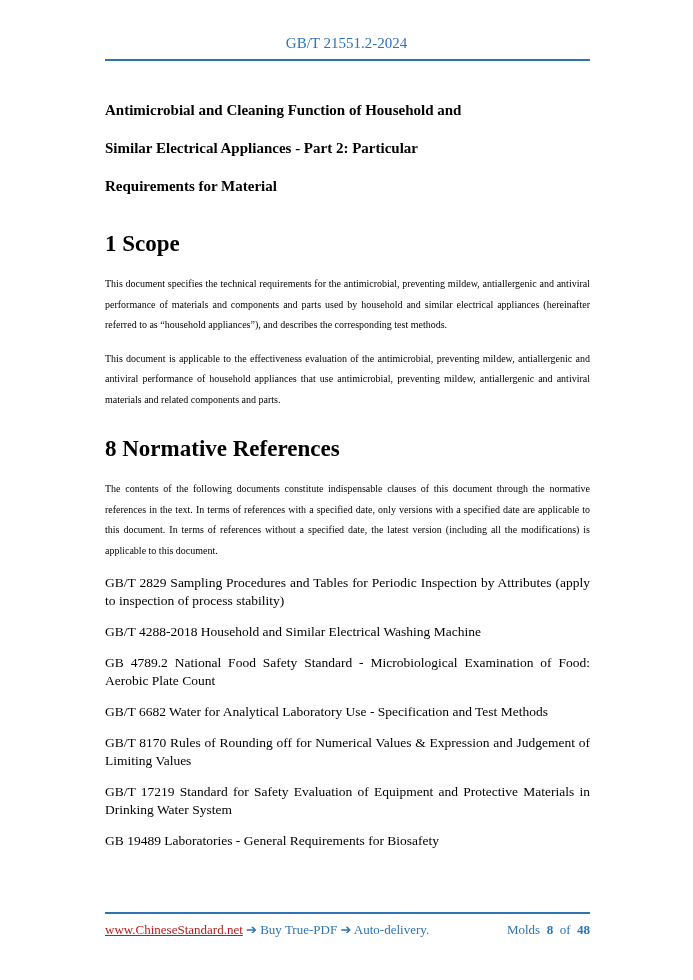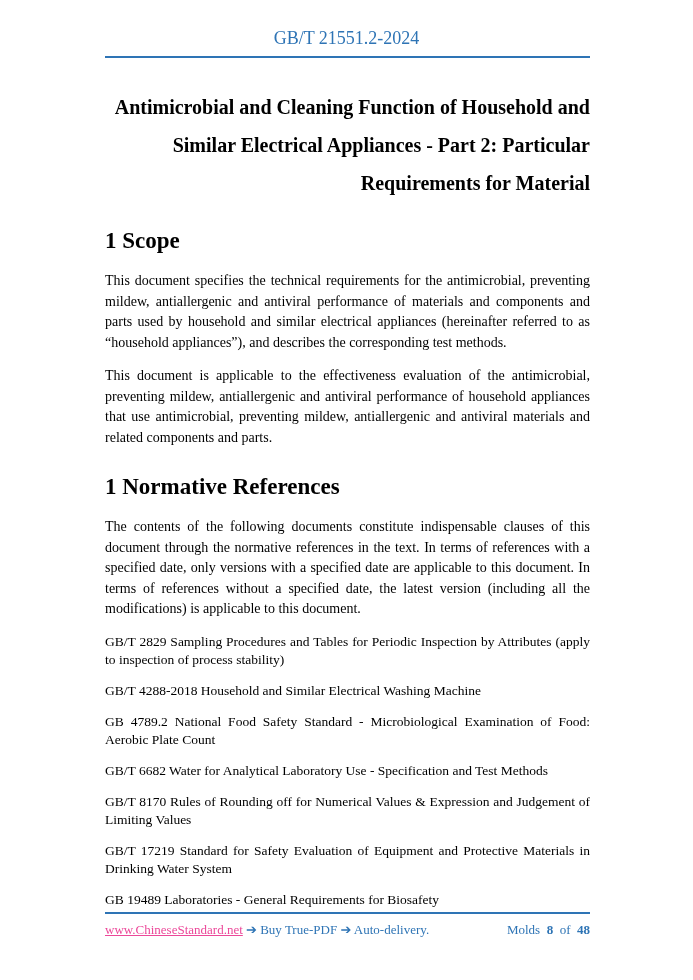--- a/index.html
+++ b/index.html
@@ -14,45 +14,46 @@
     margin: 0 auto;
     background: #ffffff;
     font-family: "Liberation Serif", serif;
     color: #000000;
     overflow: hidden;
     box-sizing: border-box;
   }
   .header {
     text-align: center;
     color: #2E74B5;
-    font-size: 18px;
+    font-size: 15px;
     padding-top: 28px;
+    margin-top: 7px;
   }
   .header-rule {
     border: none;
     border-top: 2px solid #2E74B5;
     margin: 7px 103px 0 105px;
   }
   .content {
     padding: 0 103px 0 105px;
   }
   .doc-title {
     margin-top: 30px;
-    text-align: right;
+    text-align: left;
     font-weight: bold;
-    font-size: 20px;
+    font-size: 15px;
     line-height: 38px;
   }
   .section-heading {
     font-weight: bold;
     font-size: 23px;
     margin: 26px 0 0 0;
   }
   .para {
-    font-size: 14px;
+    font-size: 10px;
     line-height: 20.5px;
     text-align: justify;
     margin: 13px 0 0 0;
   }
   .para.first-after-heading {
     margin-top: 17px;
   }
   .ref {
     font-size: 13.5px;
     line-height: 18px;
@@ -66,21 +67,21 @@
     bottom: 42px;
     border-top: 2px solid #2E74B5;
     padding-top: 8px;
     display: flex;
     justify-content: space-between;
     align-items: baseline;
     color: #2E74B5;
     font-size: 13px;
   }
   .footer-left a {
-    color: #ec4899;
+    color: #b91c1c;
     text-decoration: underline;
     cursor: pointer;
   }
   .footer-left .tagline {
     text-decoration: none;
     text-align: center;
   }
   .footer-right {
     white-space: nowrap;
   }
@@ -101,21 +102,21 @@
     <div class="doc-title">
       <div>Antimicrobial and Cleaning Function of Household and</div>
       <div>Similar Electrical Appliances - Part 2: Particular</div>
       <div>Requirements for Material</div>
     </div>
 
     <div class="section-heading">1 Scope</div>
     <p class="para first-after-heading">This document specifies the technical requirements for the antimicrobial, preventing mildew, antiallergenic and antiviral performance of materials and components and parts used by household and similar electrical appliances (hereinafter referred to as “household appliances”), and describes the corresponding test methods.</p>
     <p class="para">This document is applicable to the effectiveness evaluation of the antimicrobial, preventing mildew, antiallergenic and antiviral performance of household appliances that use antimicrobial, preventing mildew, antiallergenic and antiviral materials and related components and parts.</p>
 
-    <div class="section-heading">1 Normative References</div>
+    <div class="section-heading">8 Normative References</div>
     <p class="para first-after-heading">The contents of the following documents constitute indispensable clauses of this document through the normative references in the text. In terms of references with a specified date, only versions with a specified date are applicable to this document. In terms of references without a specified date, the latest version (including all the modifications) is applicable to this document.</p>
 
     <p class="ref">GB/T 2829 Sampling Procedures and Tables for Periodic Inspection by Attributes (apply to inspection of process stability)</p>
     <p class="ref">GB/T 4288-2018 Household and Similar Electrical Washing Machine</p>
     <p class="ref">GB 4789.2 National Food Safety Standard - Microbiological Examination of Food: Aerobic Plate Count</p>
     <p class="ref">GB/T 6682 Water for Analytical Laboratory Use - Specification and Test Methods</p>
     <p class="ref">GB/T 8170 Rules of Rounding off for Numerical Values &amp; Expression and Judgement of Limiting Values</p>
     <p class="ref">GB/T 17219 Standard for Safety Evaluation of Equipment and Protective Materials in Drinking Water System</p>
     <p class="ref">GB 19489 Laboratories - General Requirements for Biosafety</p>
 

